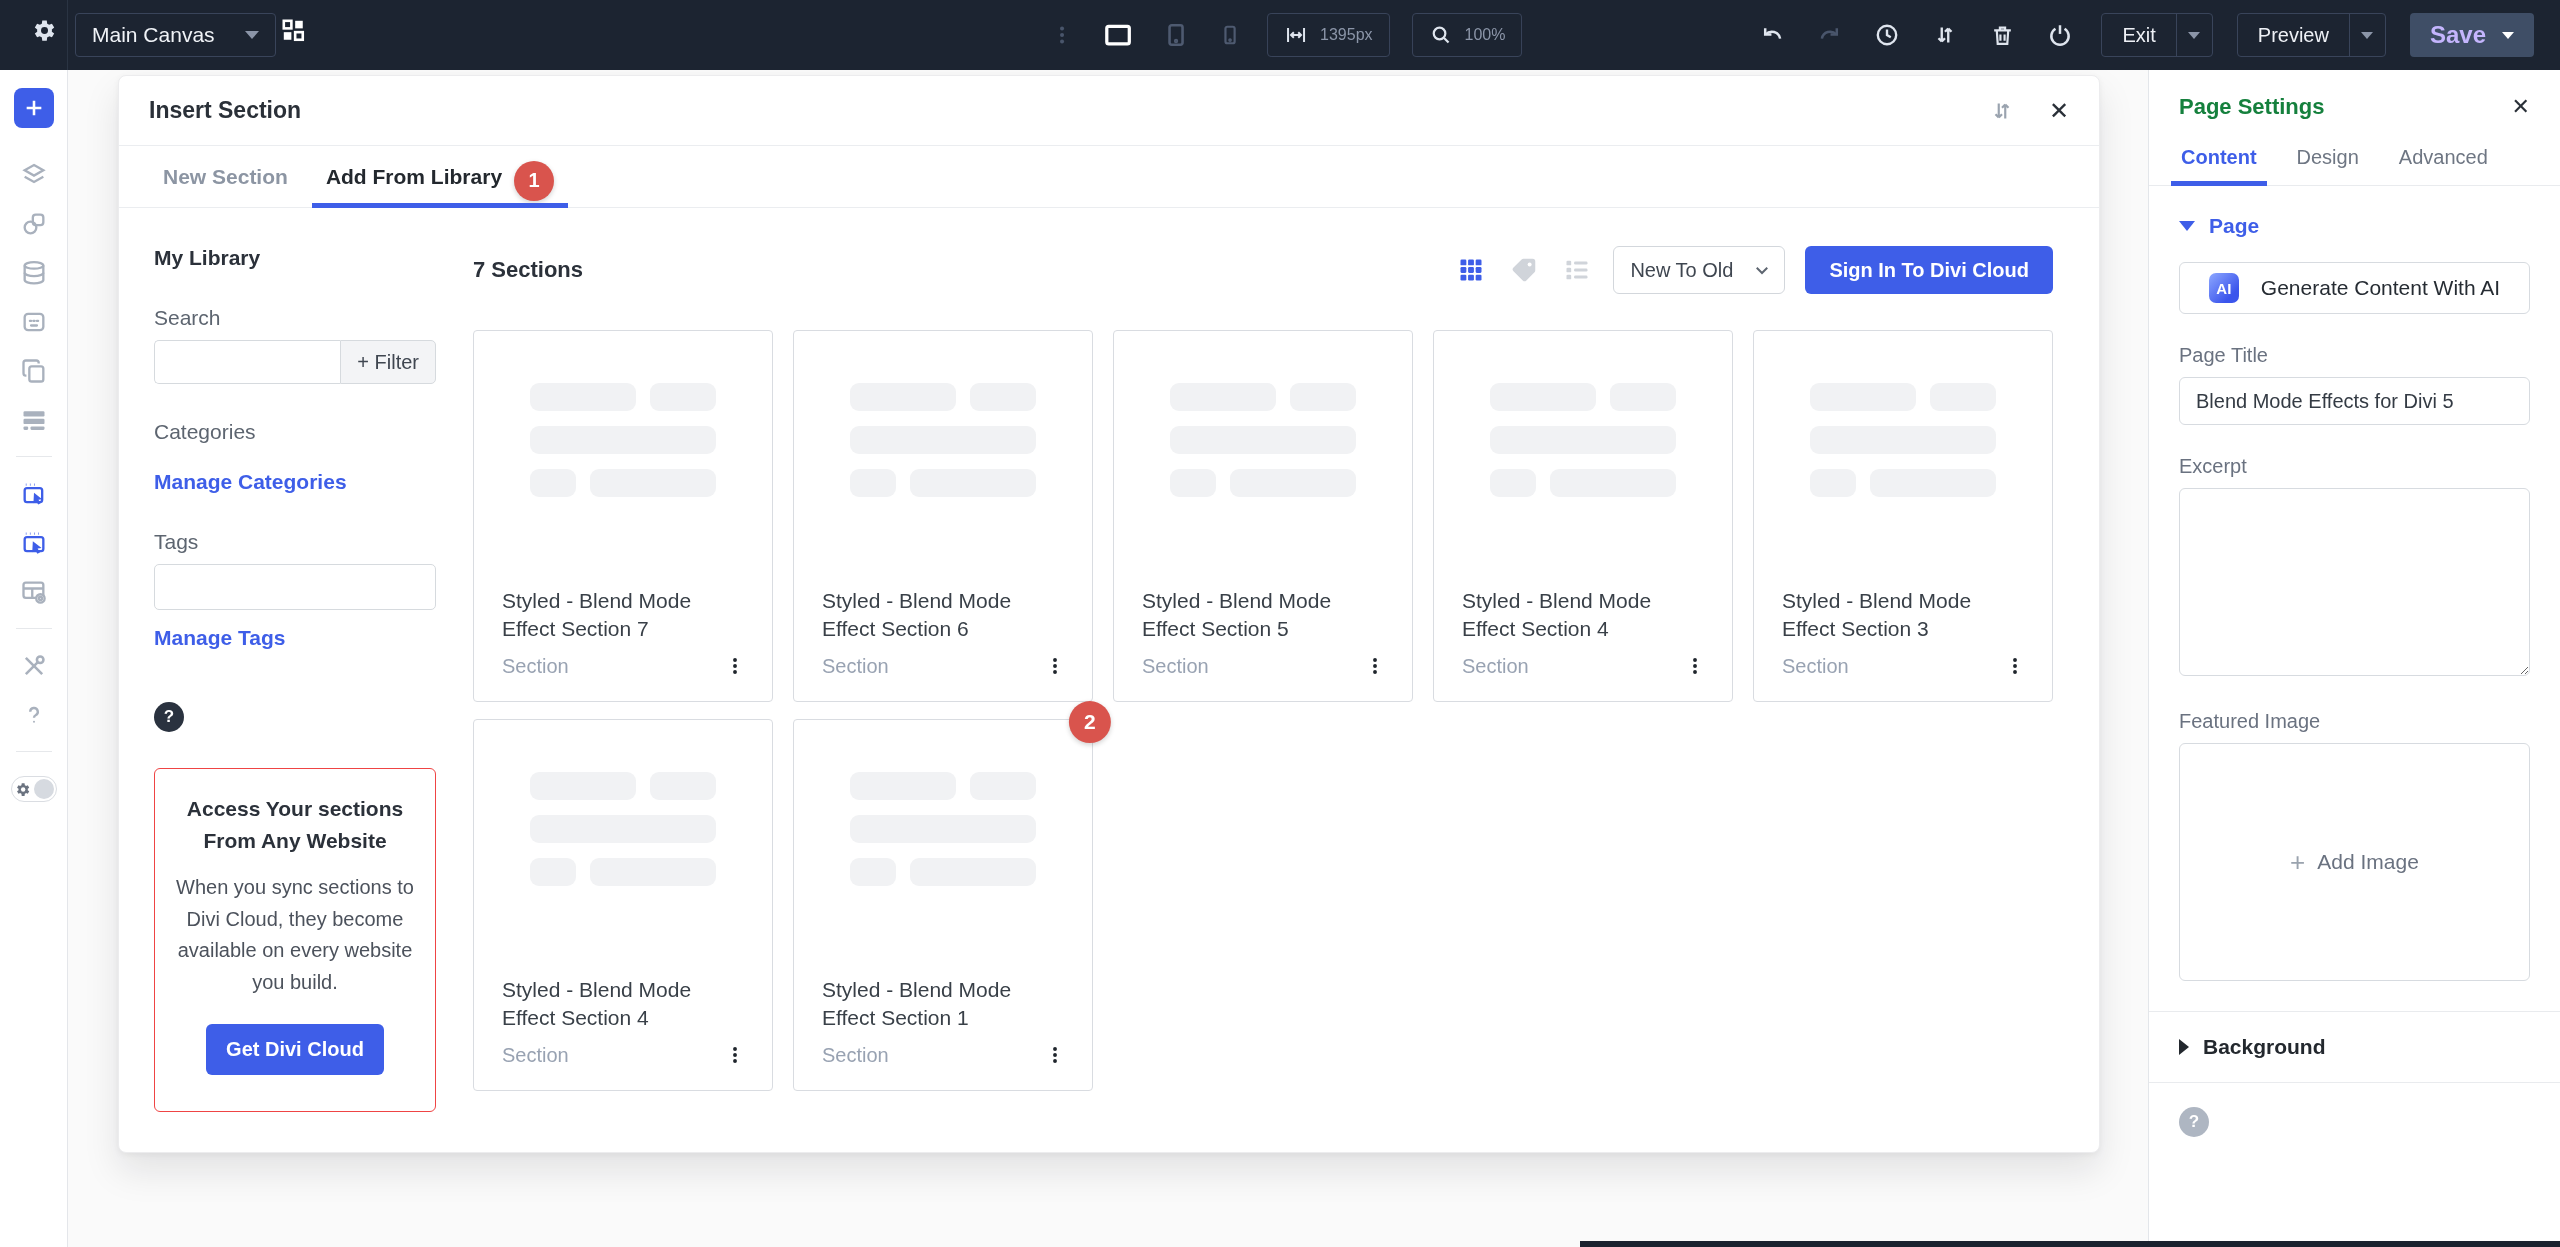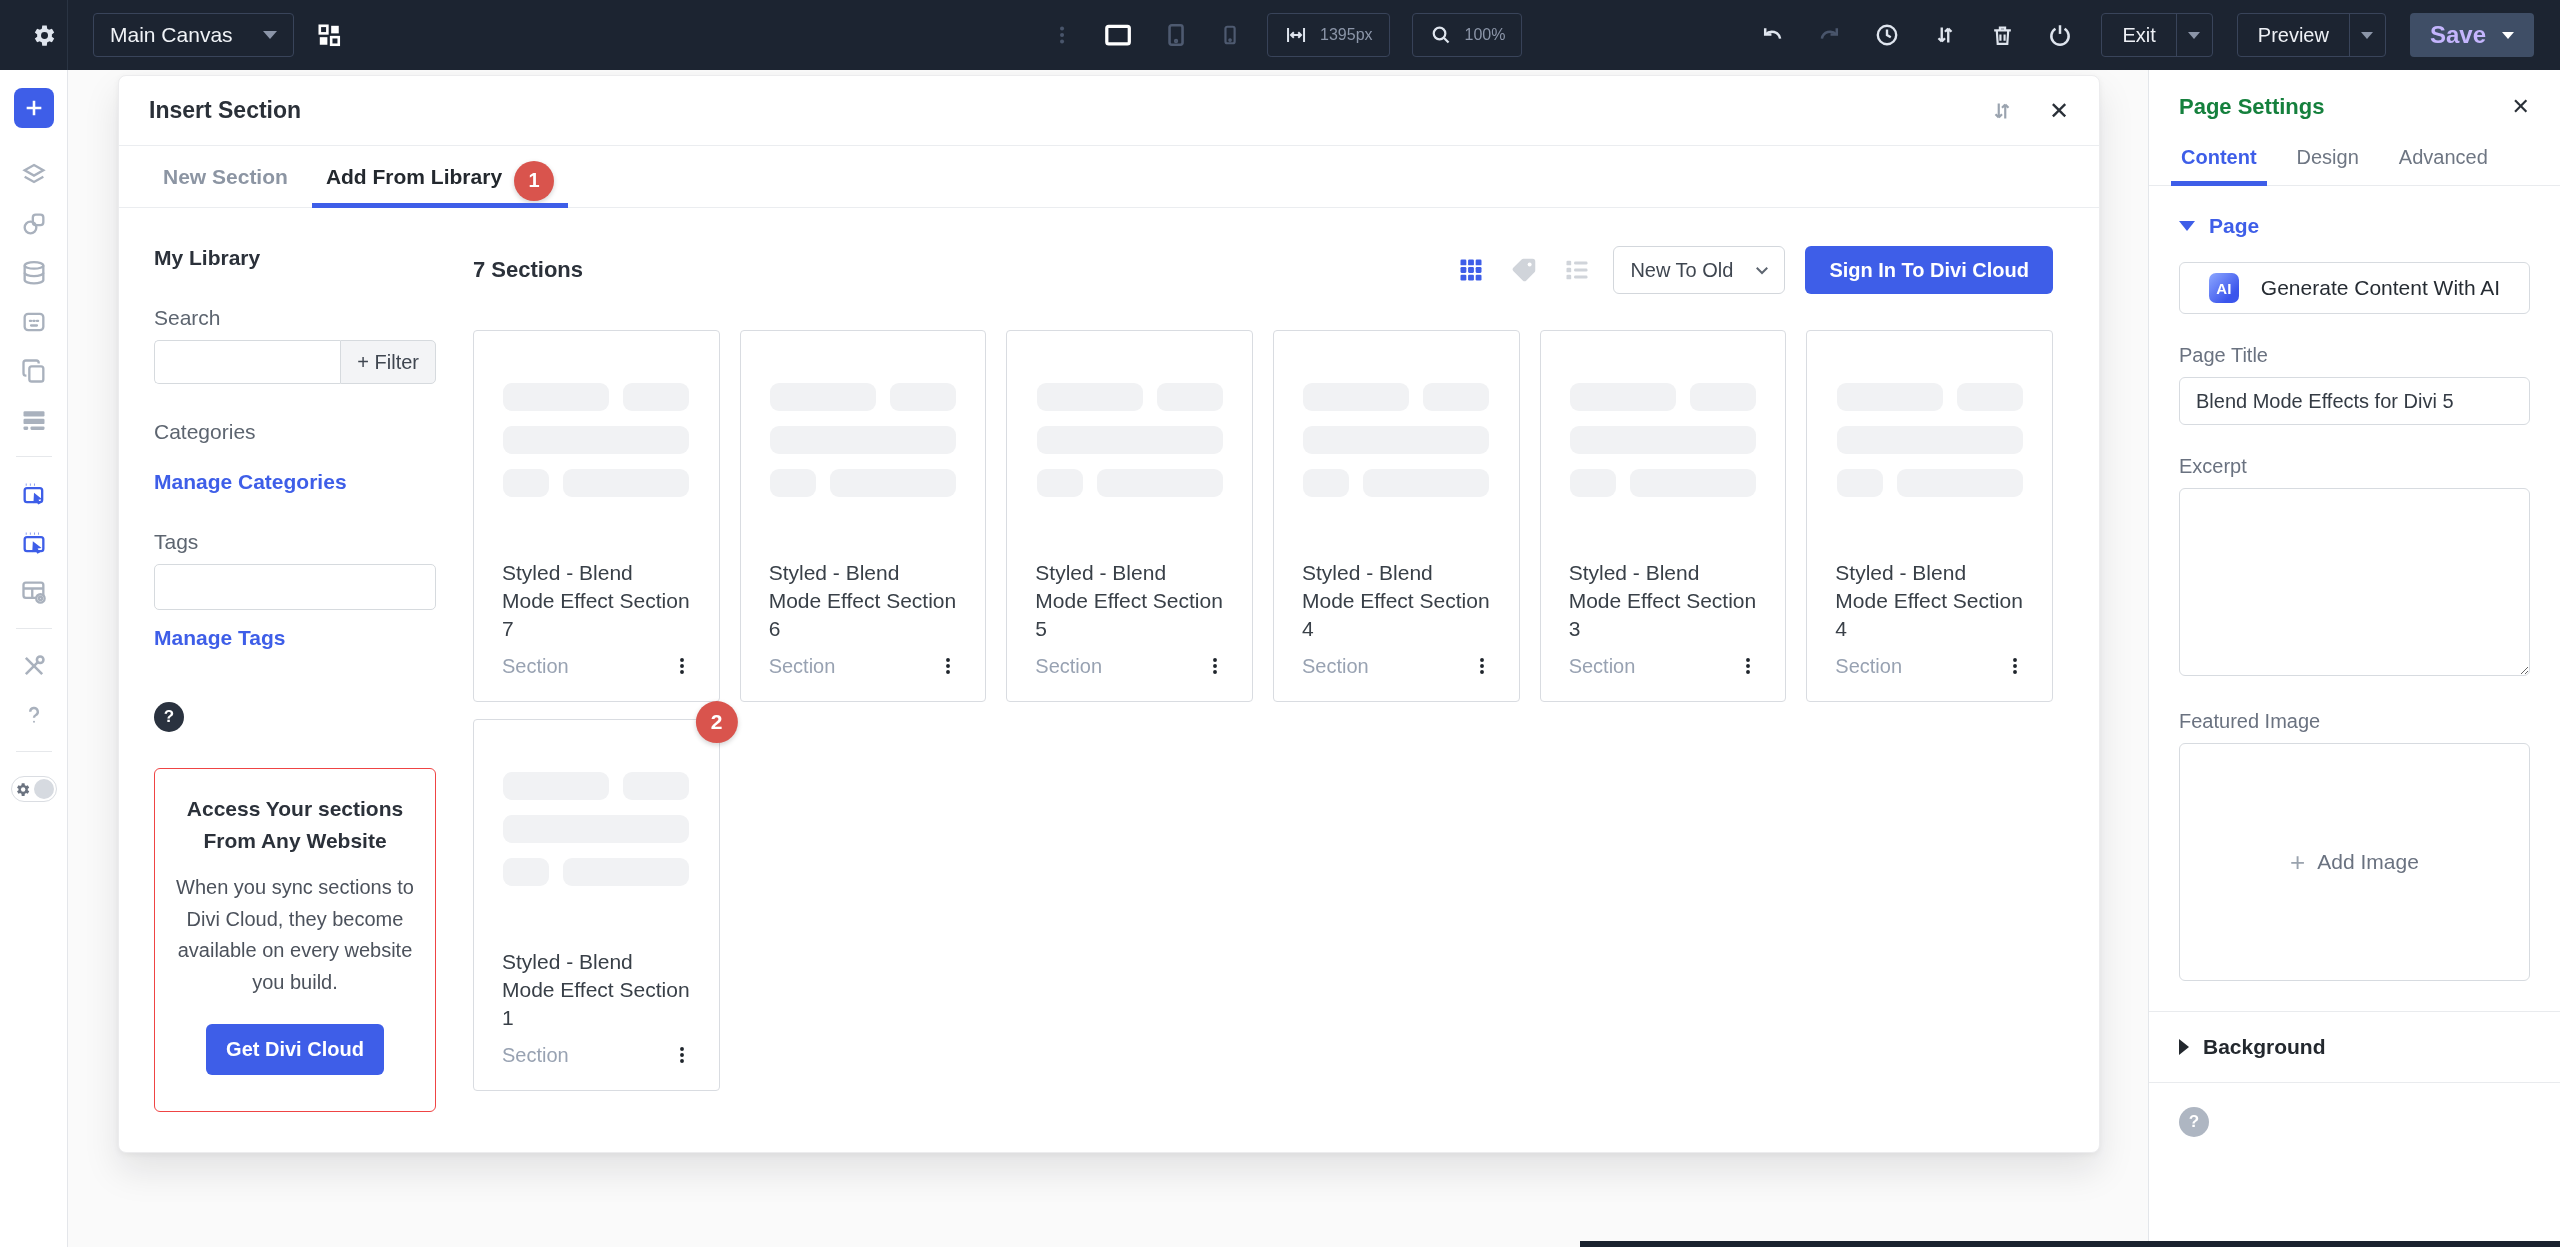--- a/index.html
+++ b/index.html
@@ -1,21 +1,21 @@
 <!DOCTYPE html>
 <html><head>
 <meta charset="utf-8">
 <style>
   * { margin:0; padding:0; box-sizing:border-box; font-family:"Liberation Sans","DejaVu Sans",sans-serif; }
   html,body { width:2560px; height:1247px; overflow:hidden; background:#fafafa; }
 
   
   .topbar { position:relative; height:70px; background:#1c2431; display:flex; align-items:center; padding:0 26px; color:#e9edf3; z-index:60; }
   .topbar::after { content:""; position:absolute; left:67px; top:0; bottom:0; width:1px; background:#2a3443; }
-  .tb-left { display:flex; align-items:center; gap:18px; position:relative; z-index:2; }
+  .tb-left { display:flex; align-items:flex-start; position:relative; z-index:2; }
   .icon-btn { background:none; border:none; color:#dfe5ee; display:flex; align-items:center; justify-content:center; cursor:pointer; padding:4px; }
   .icon-btn.dim { color:#49556b; }
   .canvas-select { height:44px; border:1px solid #39445a; border-radius:4px; display:flex; align-items:center; gap:30px; padding:0 16px; font-size:21px; color:#f0f3f7; margin-left:14px; background:none; cursor:pointer; }
   .caret-down { width:0; height:0; border-left:7px solid transparent; border-right:7px solid transparent; border-top:8px solid #8b95a8; }
   .tb-center { position:absolute; left:50%; top:0; bottom:0; transform:translateX(-49%); display:flex; align-items:center; gap:22px; }
   .device-ico { color:#4e5a70; } .device-ico.active { color:#ffffff; }
   .tb-field { height:44px; border:1px solid #39445a; border-radius:4px; display:flex; align-items:center; gap:12px; padding:0 16px; color:#8b95a8; font-size:16px; }
   .tb-right { margin-left:auto; display:flex; align-items:center; gap:24px; position:relative; z-index:2; }
   .split-btn { display:flex; height:44px; border:1px solid #39445a; border-radius:4px; overflow:hidden; cursor:pointer; background:none; }
   .split-main { padding:0 20px; display:flex; align-items:center; color:#eef1f6; font-size:20px; }
@@ -74,21 +74,21 @@
   .content-header { display:flex; align-items:center; margin-bottom:36px; }
   .count { font-size:22px; font-weight:700; color:#2b313a; }
   .ch-right { margin-left:auto; display:flex; align-items:center; gap:20px; }
   .view-ico { background:none; border:none; cursor:pointer; display:flex; padding:2px; color:#d0d4da; }
   .view-ico.blue { color:#3e5ee8; }
   .select-wrap { position:relative; }
   .sort-select { appearance:none; -webkit-appearance:none; width:172px; height:48px; border:1px solid #d3d7dc; border-radius:6px; padding:0 44px 0 16px; font-size:20px; color:#3f4650; background:#fff; cursor:pointer; outline:none; }
   .select-wrap svg { position:absolute; right:14px; top:50%; transform:translateY(-50%); pointer-events:none; color:#5d6570; }
   .signin-btn { height:48px; background:#3e5ee8; color:#fff; border:none; border-radius:6px; font-size:20px; font-weight:700; padding:0 24px; cursor:pointer; }
 
-  .cards { display:grid; grid-template-columns:repeat(6,1fr); gap:17px 20px; }
+  .cards { display:grid; grid-template-columns:repeat(5,1fr); gap:17px 20px; }
   .card { position:relative; border:1px solid #d9dce1; border-radius:4px; background:#fff; height:372px; display:flex; flex-direction:column; padding:52px 0 22px; cursor:pointer; }
   .skel { width:186px; margin:0 auto; display:flex; flex-direction:column; gap:15px; }
   .skel-row { display:flex; gap:14px; }
   .sk { height:28px; background:#f1f2f4; border-radius:9px; }
   .sk.w1{width:106px;} .sk.w2{width:66px;} .sk.w3{width:186px;} .sk.w4{width:46px;} .sk.w5{width:126px;}
   .card-title { margin-top:auto; padding:0 28px; font-size:21px; line-height:28px; color:#394048; }
   .card-foot { display:flex; align-items:center; padding:10px 24px 0 28px; }
   .card-type { font-size:20px; color:#98a2b2; }
   .kebab-btn { margin-left:auto; background:none; border:none; cursor:pointer; color:#1f252c; display:flex; padding:2px; }
   .card-badge { position:absolute; top:0; right:0; transform:translate(45%,-45%); width:42px; height:42px; border-radius:50%; background:#d9544d; color:#fff; font-size:21px; font-weight:700; display:flex; align-items:center; justify-content:center; box-shadow:0 2px 5px rgba(0,0,0,.18); z-index:5; }

